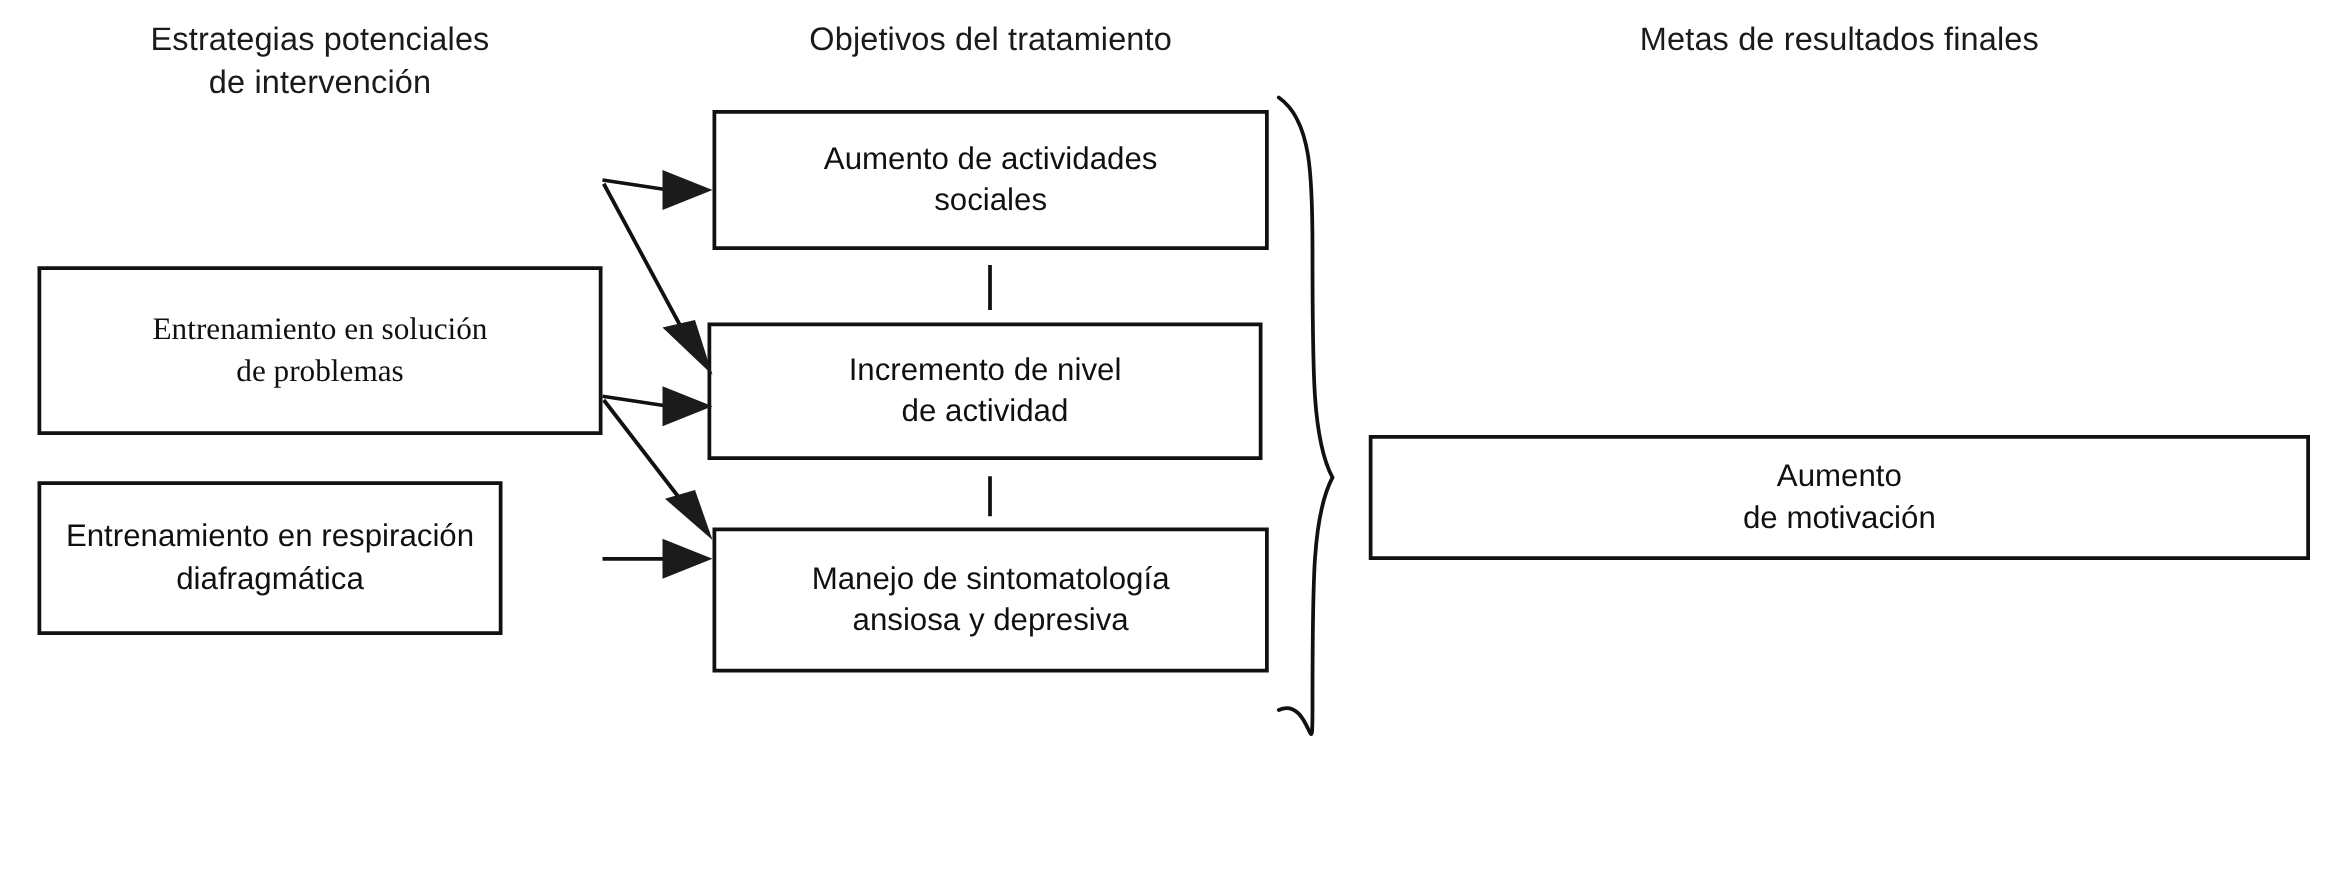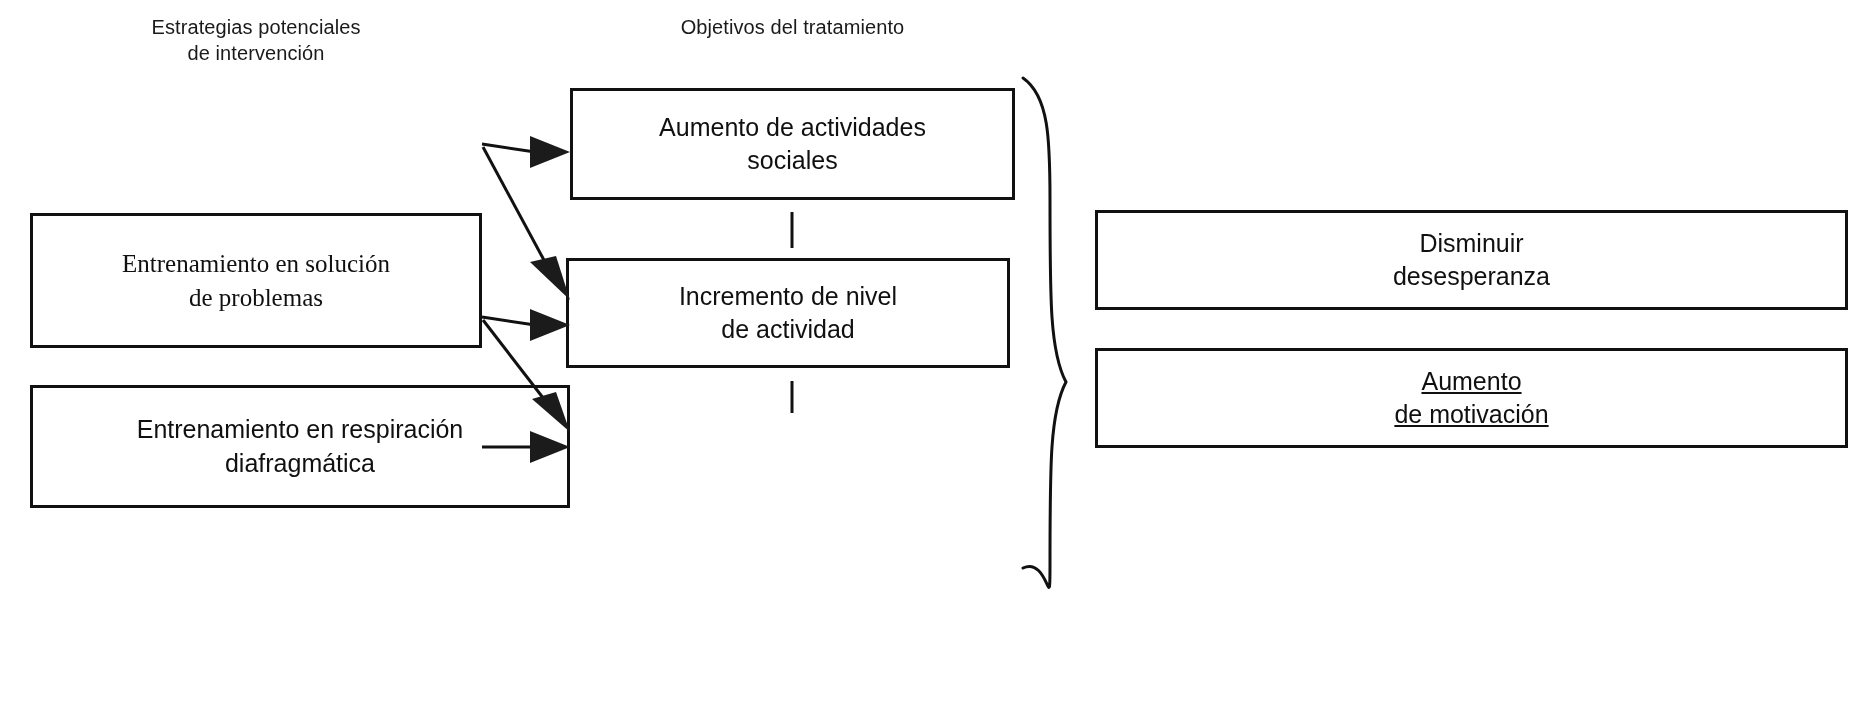--- a/index.html
+++ b/index.html
@@ -14,21 +14,21 @@
   #canvas {
     position: relative;
     width: 1875px;
     height: 708px;
     background: #ffffff;
     overflow: hidden;
   }
   .col-header {
     position: absolute;
     text-align: center;
-    font-size: 20px;
+    font-size: 26px;
     line-height: 1.32;
     color: #1a1a1a;
     letter-spacing: 0.1px;
     white-space: pre-line;
   }
   .node {
     position: absolute;
     box-sizing: border-box;
     border: 3px solid #111111;
     background: #ffffff;
@@ -52,34 +52,35 @@
   }
 </style>
 </head>
 <body>
 
 <div id="canvas">
 
   <div class="col-header" style="left:30px; top:14px; width:452px;">Estrategias potenciales
 de intervención</div>
   <div class="col-header" style="left:570px; top:14px; width:445px;">Objetivos del tratamiento</div>
+  <div class="col-header" style="left:1095px; top:14px; width:753px;">Metas de resultados finales</div>
 
   <div class="node" style="left:30px; top:213px; width:452px; height:135px;font-family:Liberation Serif, serif;">Entrenamiento en solución
 de problemas</div>
-  <div class="node" style="left:30px; top:385px; width:540px; height:123px;">Entrenamiento en respiración
+  <div class="node" style="left:30px; top:385px; width:372px; height:123px;">Entrenamiento en respiración
 diafragmática</div>
 
   <div class="node" style="left:570px; top:88px; width:445px; height:112px;">Aumento de actividades
 sociales</div>
   <div class="node" style="left:566px; top:258px; width:444px; height:110px;">Incremento de nivel
 de actividad</div>
+  <div class="node" style="left:570px; top:422px; width:445px; height:116px;">Manejo de sintomatología
+ansiosa y depresiva</div>
 
-  <div class="node" style="left:1095px; top:210px; width:753px; height:100px;">Disminuir
-desesperanza</div>
-  <div class="node" style="left:1095px; top:348px; width:753px; height:100px;text-decoration:underline;">Aumento
+  <div class="node" style="left:1095px; top:348px; width:753px; height:100px;">Aumento
 de motivación</div>
 
   <svg class="overlay" viewBox="0 0 1875 708" xmlns="http://www.w3.org/2000/svg">
 
     <g>
       <path d="M 482 144 L 535 152" stroke="#111111" stroke-width="3" fill="none"></path>
       <polygon points="530,136 570,152 530,168" fill="#1b1b1b"></polygon>
     </g>
 
     <g>

